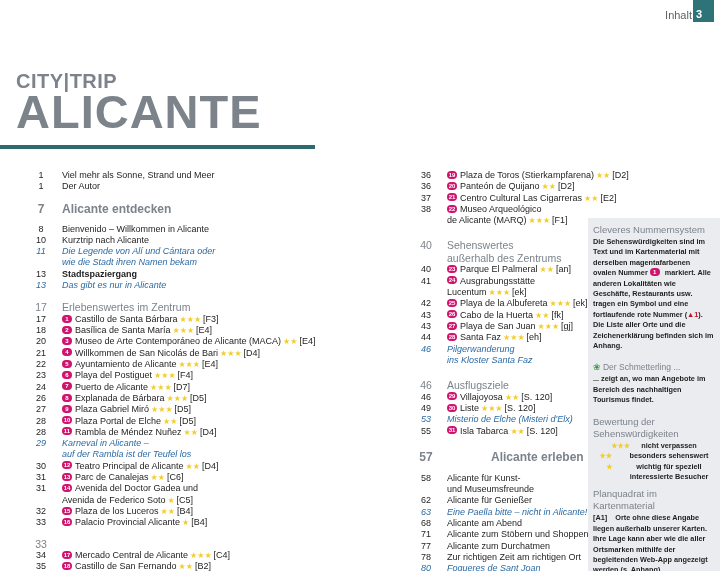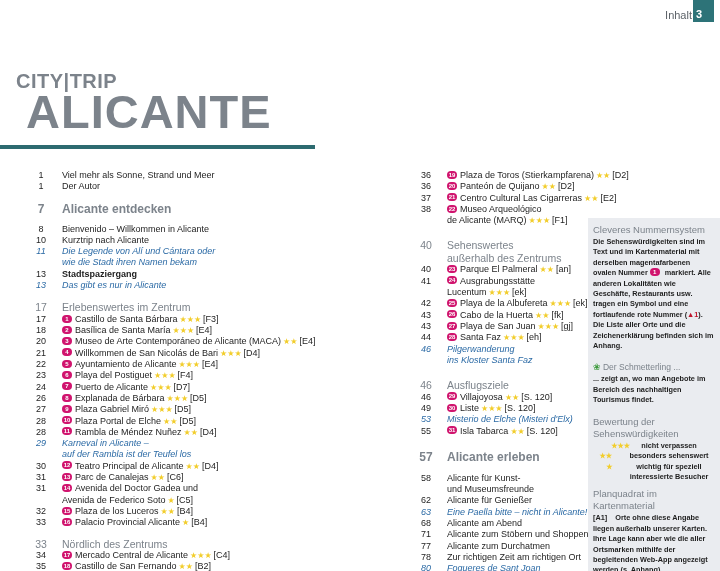--- a/index.html
+++ b/index.html
@@ -3,21 +3,21 @@
 <meta charset="utf-8">
 <style>
   * { margin:0; padding:0; box-sizing:border-box; }
   html, body { width:720px; height:571px; background:#ffffff; overflow:hidden; }
   body { position:relative; font-family:"Liberation Sans", sans-serif; color:#1e1e1e; }
 
   .header-label { position:absolute; top:9px; right:28px; font-size:11px; font-weight:normal; color:#5d6369; }
   .page-tab { position:absolute; top:0; right:6px; width:21px; height:22px; background:#2d7378; color:#fff; font-size:11px; font-weight:bold; padding:9px 0 0 3px; line-height:1; }
 
   .brand { position:absolute; left:16px; top:70px; font-size:20px; font-weight:bold; color:#7c838b; letter-spacing:0.5px; }
-  .title { position:absolute; left:26px; top:86px; font-size:47px; font-weight:bold; color:#7c838b; letter-spacing:1px; line-height:52px; }
+  .title { position:absolute; left:16px; top:86px; font-size:47px; font-weight:bold; color:#7c838b; letter-spacing:1px; line-height:52px; }
   .title-rule { position:absolute; left:0; top:145px; width:315px; height:4px; background:#2d6b70; }
 
   .col { position:absolute; font-size:9px; line-height:11.3px; }
   .col-left { left:28px; top:170px; width:330px; }
   .col-mid { left:413px; top:170px; width:175px; }
 
   .row { display:flex; white-space:nowrap; }
   .num { width:34px; flex:0 0 34px; text-align:center; padding-right:8px; }
   .txt { flex:1; }
   .bold .txt { font-weight:bold; }
@@ -170,21 +170,20 @@
       <span class="num">32</span>
       <span class="txt"><span class="badge">15</span><span>Plaza de los Luceros</span><span class="stars">★★</span><span class="grid">[B4]</span></span>
     </div>
   <div class="row">
       <span class="num">33</span>
       <span class="txt"><span class="badge">16</span><span>Palacio Provincial Alicante</span><span class="stars">★</span><span class="grid">[B4]</span></span>
     </div>
 
   <div class="row subsection" style="margin-top:9px;">
       <span class="num">33</span>
-      <span class="txt">Nördlich des Zentrums</span>
     </div>
   <div class="row">
       <span class="num">34</span>
       <span class="txt"><span class="badge">17</span><span>Mercado Central de Alicante</span><span class="stars">★★★</span><span class="grid">[C4]</span></span>
     </div>
   <div class="row">
       <span class="num">35</span>
       <span class="txt"><span class="badge">18</span><span>Castillo de San Fernando</span><span class="stars">★★</span><span class="grid">[B2]</span></span>
     </div>
 </div>
@@ -271,21 +270,21 @@
     </div>
   <div class="row italic">
       <span class="num">53</span>
       <span class="txt">Misterio de Elche (Misteri d'Elx)</span>
     </div>
   <div class="row">
       <span class="num">55</span>
       <span class="txt"><span class="badge">31</span><span>Isla Tabarca</span><span class="stars">★★</span><span class="grid">[S. 120]</span></span>
     </div>
 
-  <div class="row section" style="margin-top:13px; margin-bottom:9px;">
+  <div class="row section" style="margin-top:13px; margin-bottom:9px;gap:44px;">
       <span class="num">57</span>
       <span class="txt">Alicante erleben</span>
     </div>
 
   <div class="row">
       <span class="num">58</span>
       <span class="txt">Alicante für Kunst-</span>
     </div>
   <div class="row">
       <span class="num"></span>

